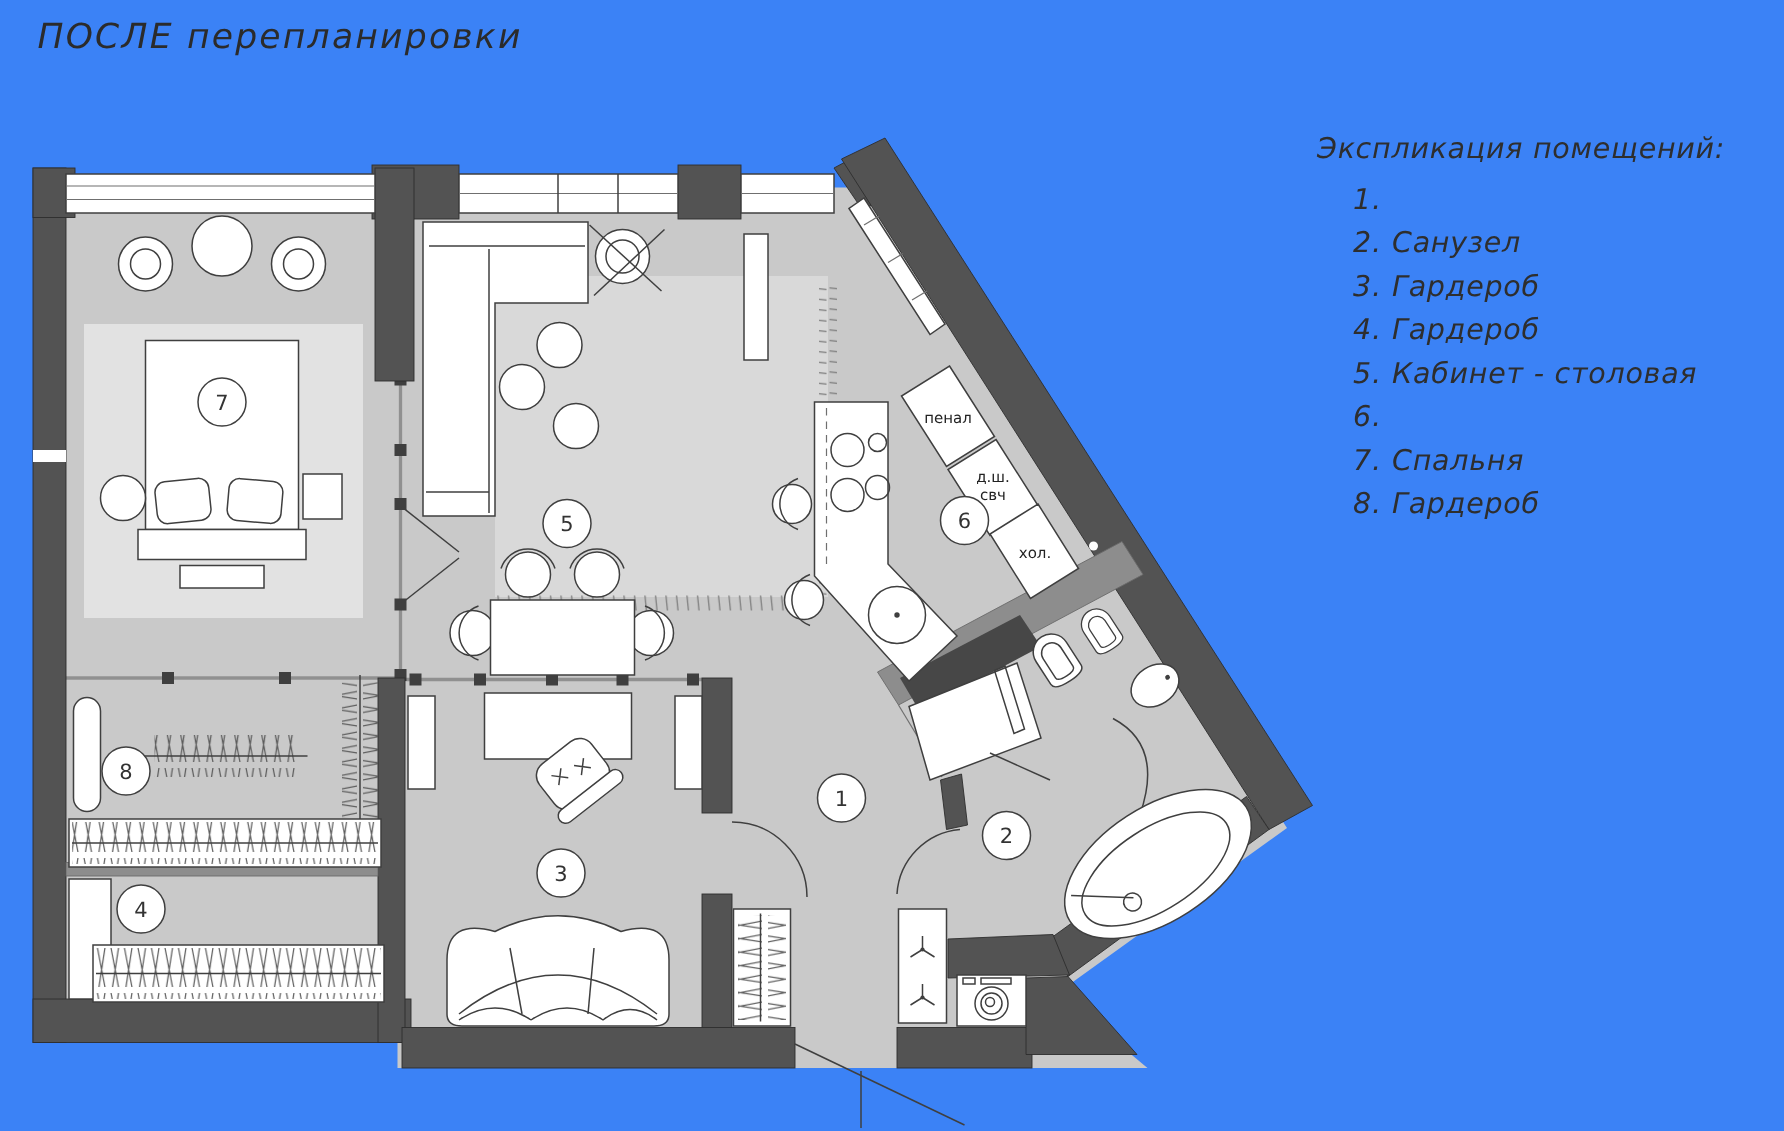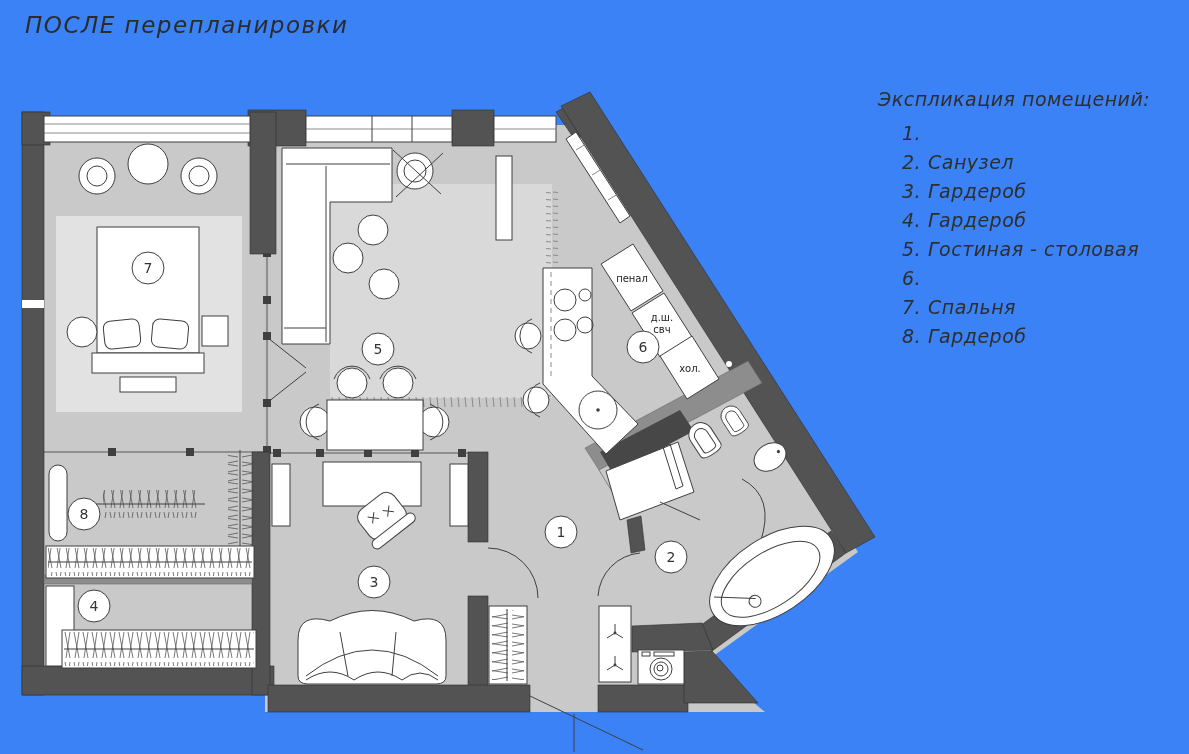--- a/index.html
+++ b/index.html
@@ -372,21 +372,21 @@
     <div class="row">
       <span class="num">3.</span>
       <span class="label">Гардероб</span>
     </div>
     <div class="row">
       <span class="num">4.</span>
       <span class="label">Гардероб</span>
     </div>
     <div class="row">
       <span class="num">5.</span>
-      <span class="label">Гостиная - столовая</span>
+      <span class="label">Кабинет - столовая</span>
     </div>
     <div class="row">
       <span class="num">6.</span>
     </div>
     <div class="row">
       <span class="num">7.</span>
       <span class="label">Спальня</span>
     </div>
     <div class="row">
       <span class="num">8.</span>

